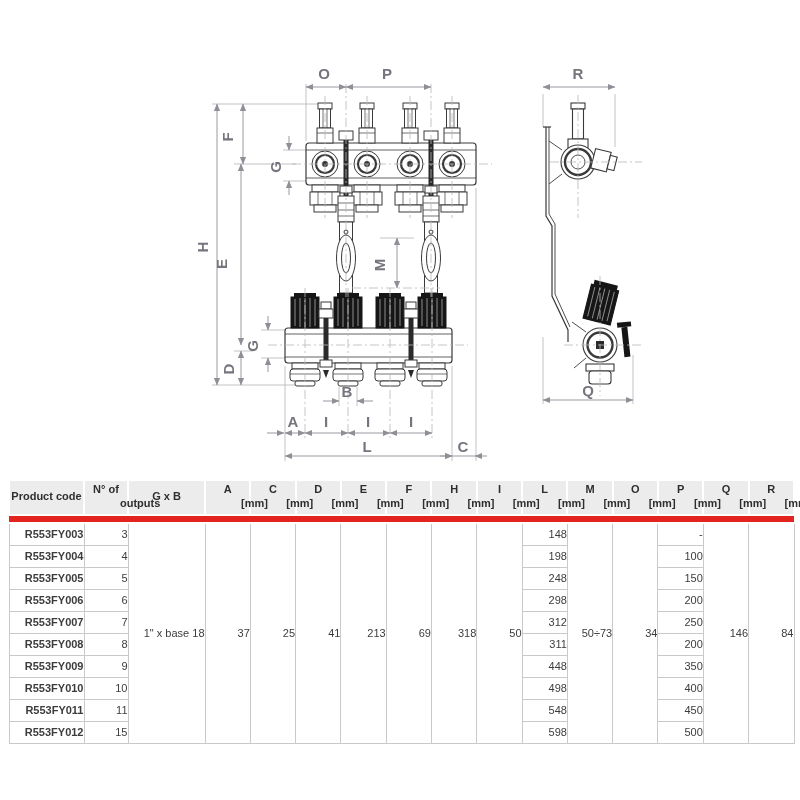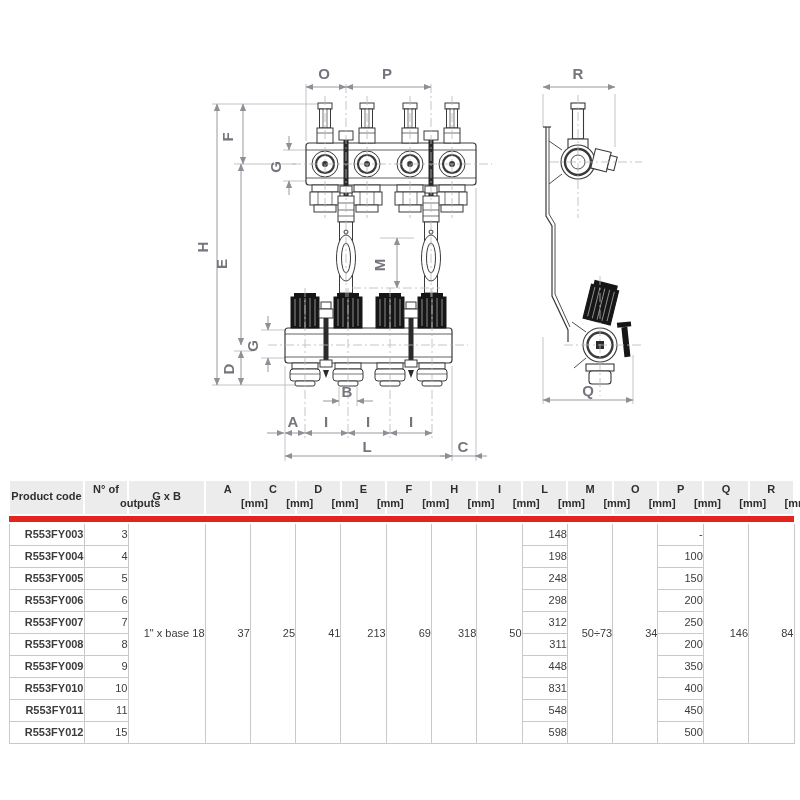--- a/index.html
+++ b/index.html
@@ -361,21 +361,21 @@
     </tr>
     <tr>
       <td class="code rb">R553FY009</td>
       <td class="rb">9</td>
       <td class="rb">448</td>
       <td class="rb">350</td>
     </tr>
     <tr>
       <td class="code rb">R553FY010</td>
       <td class="rb">10</td>
-      <td class="rb">831</td>
+      <td class="rb">498</td>
       <td class="rb">400</td>
     </tr>
     <tr>
       <td class="code rb">R553FY011</td>
       <td class="rb">11</td>
       <td class="rb">548</td>
       <td class="rb">450</td>
     </tr>
     <tr>
       <td class="code rb">R553FY012</td>

